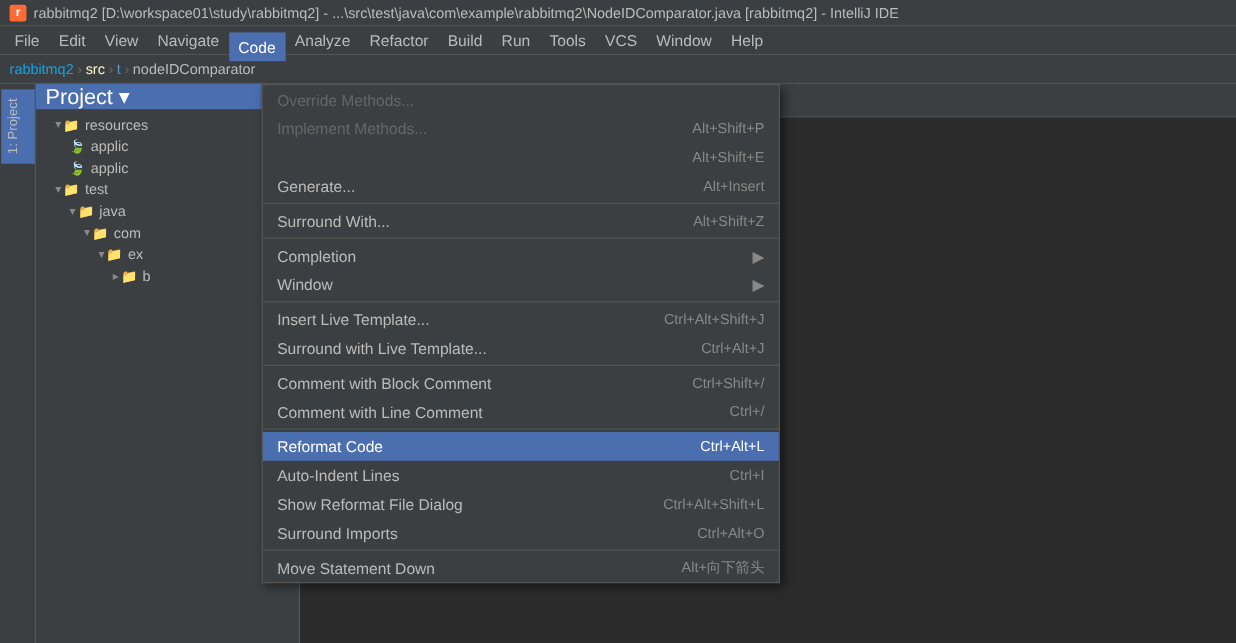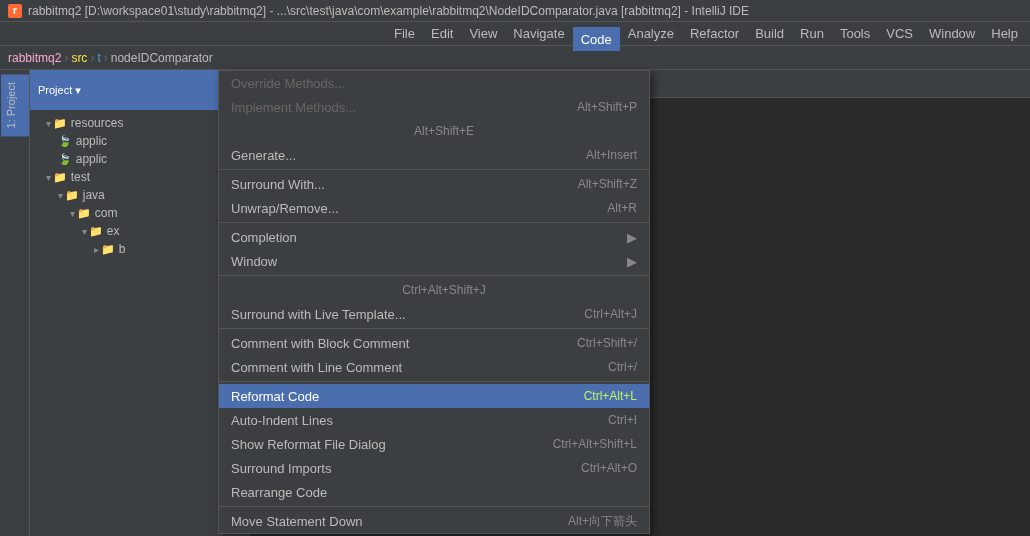--- a/index.html
+++ b/index.html
@@ -38,21 +38,20 @@
     }
 
     
     #menu-bar {
       background: #3c3f41;
       height: 24px;
       display: flex;
       align-items: center;
       padding: 0 4px;
       border-bottom: 1px solid #555;
-      justify-content: flex-end;
     }
     .menu-item {
       color: #bbbbbb;
       padding: 2px 8px;
       cursor: pointer;
       font-size: 13px;
       height: 24px;
       display: flex;
       align-items: center;
     }
@@ -104,25 +103,25 @@
     #project-panel {
       width: 220px;
       background: #3c3f41;
       border-right: 1px solid #555;
       overflow: hidden;
     }
     #project-header {
       background: #4b6eaf;
       color: white;
       padding: 4px 8px;
-      font-size: 11px;
+      font-size: 18px;
       display: flex;
       align-items: center;
       justify-content: space-between;
-      height: 40px;
+      height: 21px;
     }
     .project-tree {
       padding: 4px 0;
       font-size: 12px;
       color: #bbbbbb;
     }
     .tree-item {
       padding: 2px 8px;
       display: flex;
       align-items: center;
@@ -219,21 +218,21 @@
       width: 432px;
       background: #3c3f41;
       border: 1px solid #555;
       box-shadow: 3px 3px 8px rgba(0,0,0,0.5);
       pointer-events: all;
       z-index: 200;
     }
     .dropdown-item {
       display: flex;
       align-items: center;
-      justify-content: center;
+      justify-content: flex-end;
       padding: 4px 12px;
       color: #bbbbbb;
       cursor: pointer;
       font-size: 13px;
       height: 24px;
     }
     .dropdown-item.active { background: #4b6eaf; color: white; }
     .dropdown-item.disabled { color: #666; cursor: default; }
     .item-label { flex: 1; }
     .item-shortcut {
@@ -262,23 +261,23 @@
   <div class="menu-item">Refactor</div>
   <div class="menu-item">Build</div>
   <div class="menu-item">Run</div>
   <div class="menu-item">Tools</div>
   <div class="menu-item">VCS</div>
   <div class="menu-item">Window</div>
   <div class="menu-item">Help</div>
 </div>
 
 <div id="breadcrumb-bar">
-  <span style="color:#f9a8d4;">rabbitmq2</span>
+  <span style="color:#0ea5e9;">rabbitmq2</span>
   <span class="breadcrumb-sep">›</span>
-  <span style="color:#fde047;">src</span>
+  <span style="color:#fef9c3;">src</span>
   <span class="breadcrumb-sep">›</span>
   <span style="color:#4b9cd3;">t</span>
   <span class="breadcrumb-sep">›</span>
   <span style="color:#bbbbbb;">nodeIDComparator</span>
 </div>
 
 <div id="main">
 
   <div id="sidebar">
     <div class="sidebar-tab">1: Project</div>
@@ -431,41 +430,38 @@
           <span class="item-shortcut">Alt+Insert</span>
         </div>
       </div>
       <div style="height:1px; background:#555; margin:2px 0;"></div>
 
       <div>
         <div class="dropdown-item">
           <span class="item-label">Surround With...</span>
           <span class="item-shortcut">Alt+Shift+Z</span>
         </div>
-        <div class="dropdown-item">
-          <span class="item-label">Unwrap/Remove...</span>
-          <span class="item-shortcut">Alt+R</span>
-        </div>
       </div>
       <div style="height:1px; background:#555; margin:2px 0;"></div>
 
       <div>
         <div class="dropdown-item">
           <span class="item-label">Completion</span>
           <span class="item-arrow">▶</span>
         </div>
         <div class="dropdown-item">
           <span class="item-label">Window</span>
           <span class="item-arrow">▶</span>
         </div>
       </div>
       <div style="height:1px; background:#555; margin:2px 0;"></div>
 
       <div>
         <div class="dropdown-item">
+          <span class="item-label">Insert Live Template...</span>
           <span class="item-shortcut">Ctrl+Alt+Shift+J</span>
         </div>
         <div class="dropdown-item">
           <span class="item-label">Surround with Live Template...</span>
           <span class="item-shortcut">Ctrl+Alt+J</span>
         </div>
       </div>
       <div style="height:1px; background:#555; margin:2px 0;"></div>
 
       <div>
@@ -476,37 +472,33 @@
         <div class="dropdown-item">
           <span class="item-label">Comment with Line Comment</span>
           <span class="item-shortcut">Ctrl+/</span>
         </div>
       </div>
       <div style="height:1px; background:#555; margin:2px 0;"></div>
 
       <div>
         <div class="dropdown-item active">
           <span class="item-label">Reformat Code</span>
-          <span class="item-shortcut" style="color:#bef264;">Ctrl+Alt+L</span>
+          <span class="item-shortcut" style="color:#ffffff;">Ctrl+Alt+L</span>
         </div>
         <div class="dropdown-item">
           <span class="item-label">Auto-Indent Lines</span>
           <span class="item-shortcut">Ctrl+I</span>
         </div>
         <div class="dropdown-item">
           <span class="item-label">Show Reformat File Dialog</span>
           <span class="item-shortcut">Ctrl+Alt+Shift+L</span>
         </div>
         <div class="dropdown-item">
           <span class="item-label">Surround Imports</span>
           <span class="item-shortcut">Ctrl+Alt+O</span>
-        </div>
-        <div class="dropdown-item">
-          <span class="item-label">Rearrange Code</span>
-          <span class="item-shortcut"></span>
         </div>
       </div>
       <div style="height:1px; background:#555; margin:2px 0;"></div>
 
       <div>
         <div class="dropdown-item">
           <span class="item-label">Move Statement Down</span>
           <span class="item-shortcut">Alt+向下箭头</span>
         </div>
       </div>

